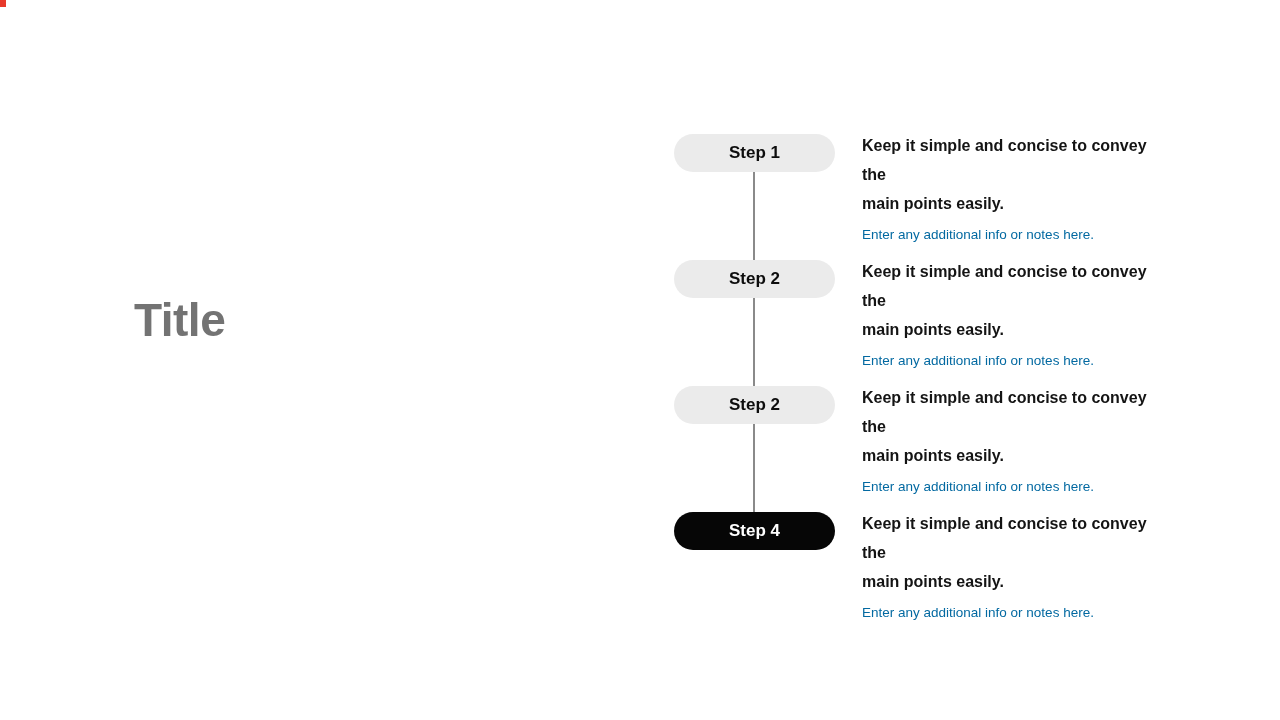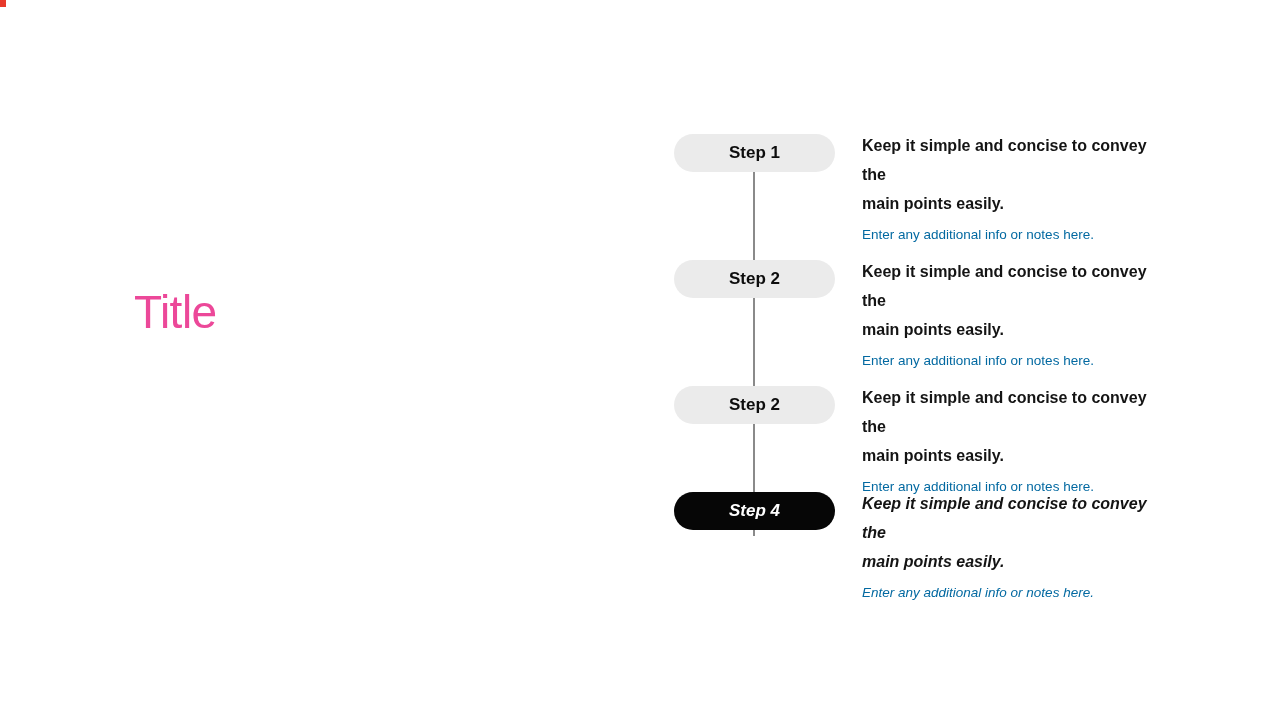--- a/index.html
+++ b/index.html
@@ -17,25 +17,25 @@
   }
   .corner-dot {
     position: absolute;
     left: 0; top: 0;
     width: 6px; height: 7px;
     background: #e8392b;
   }
   
   .title {
     position: absolute;
-    left: 134px; top: 288px;
+    left: 134px; top: 296px;
     font-size: 46px;
     line-height: 48px;
-    font-weight: 400;
-    color: #ec4899;
+    font-weight: 700;
+    color: #737373;
     letter-spacing: -0.5px;
   }
   .subtitle {
     position: absolute;
     left: 134px; top: 366px;
     font-size: 17.5px;
     line-height: 29px;
     font-weight: 700;
     color: #141414;
   }
@@ -48,21 +48,21 @@
   }
   .step-row {
     position: absolute;
     left: 0;
     width: 1280px;
     height: 45px;
   }
   .row-0 { top: 134px; }
   .row-1 { top: 260px; }
   .row-2 { top: 386px; }
-  .row-3 { top: 492px; font-style: italic; }
+  .row-3 { top: 512px; }
   .pill {
     position: absolute;
     left: 674px; top: 0;
     width: 161px; height: 38px;
     border-radius: 23px;
     background: #ebebeb;
     display: flex;
     align-items: center;
     justify-content: center;
     font-size: 17px;

